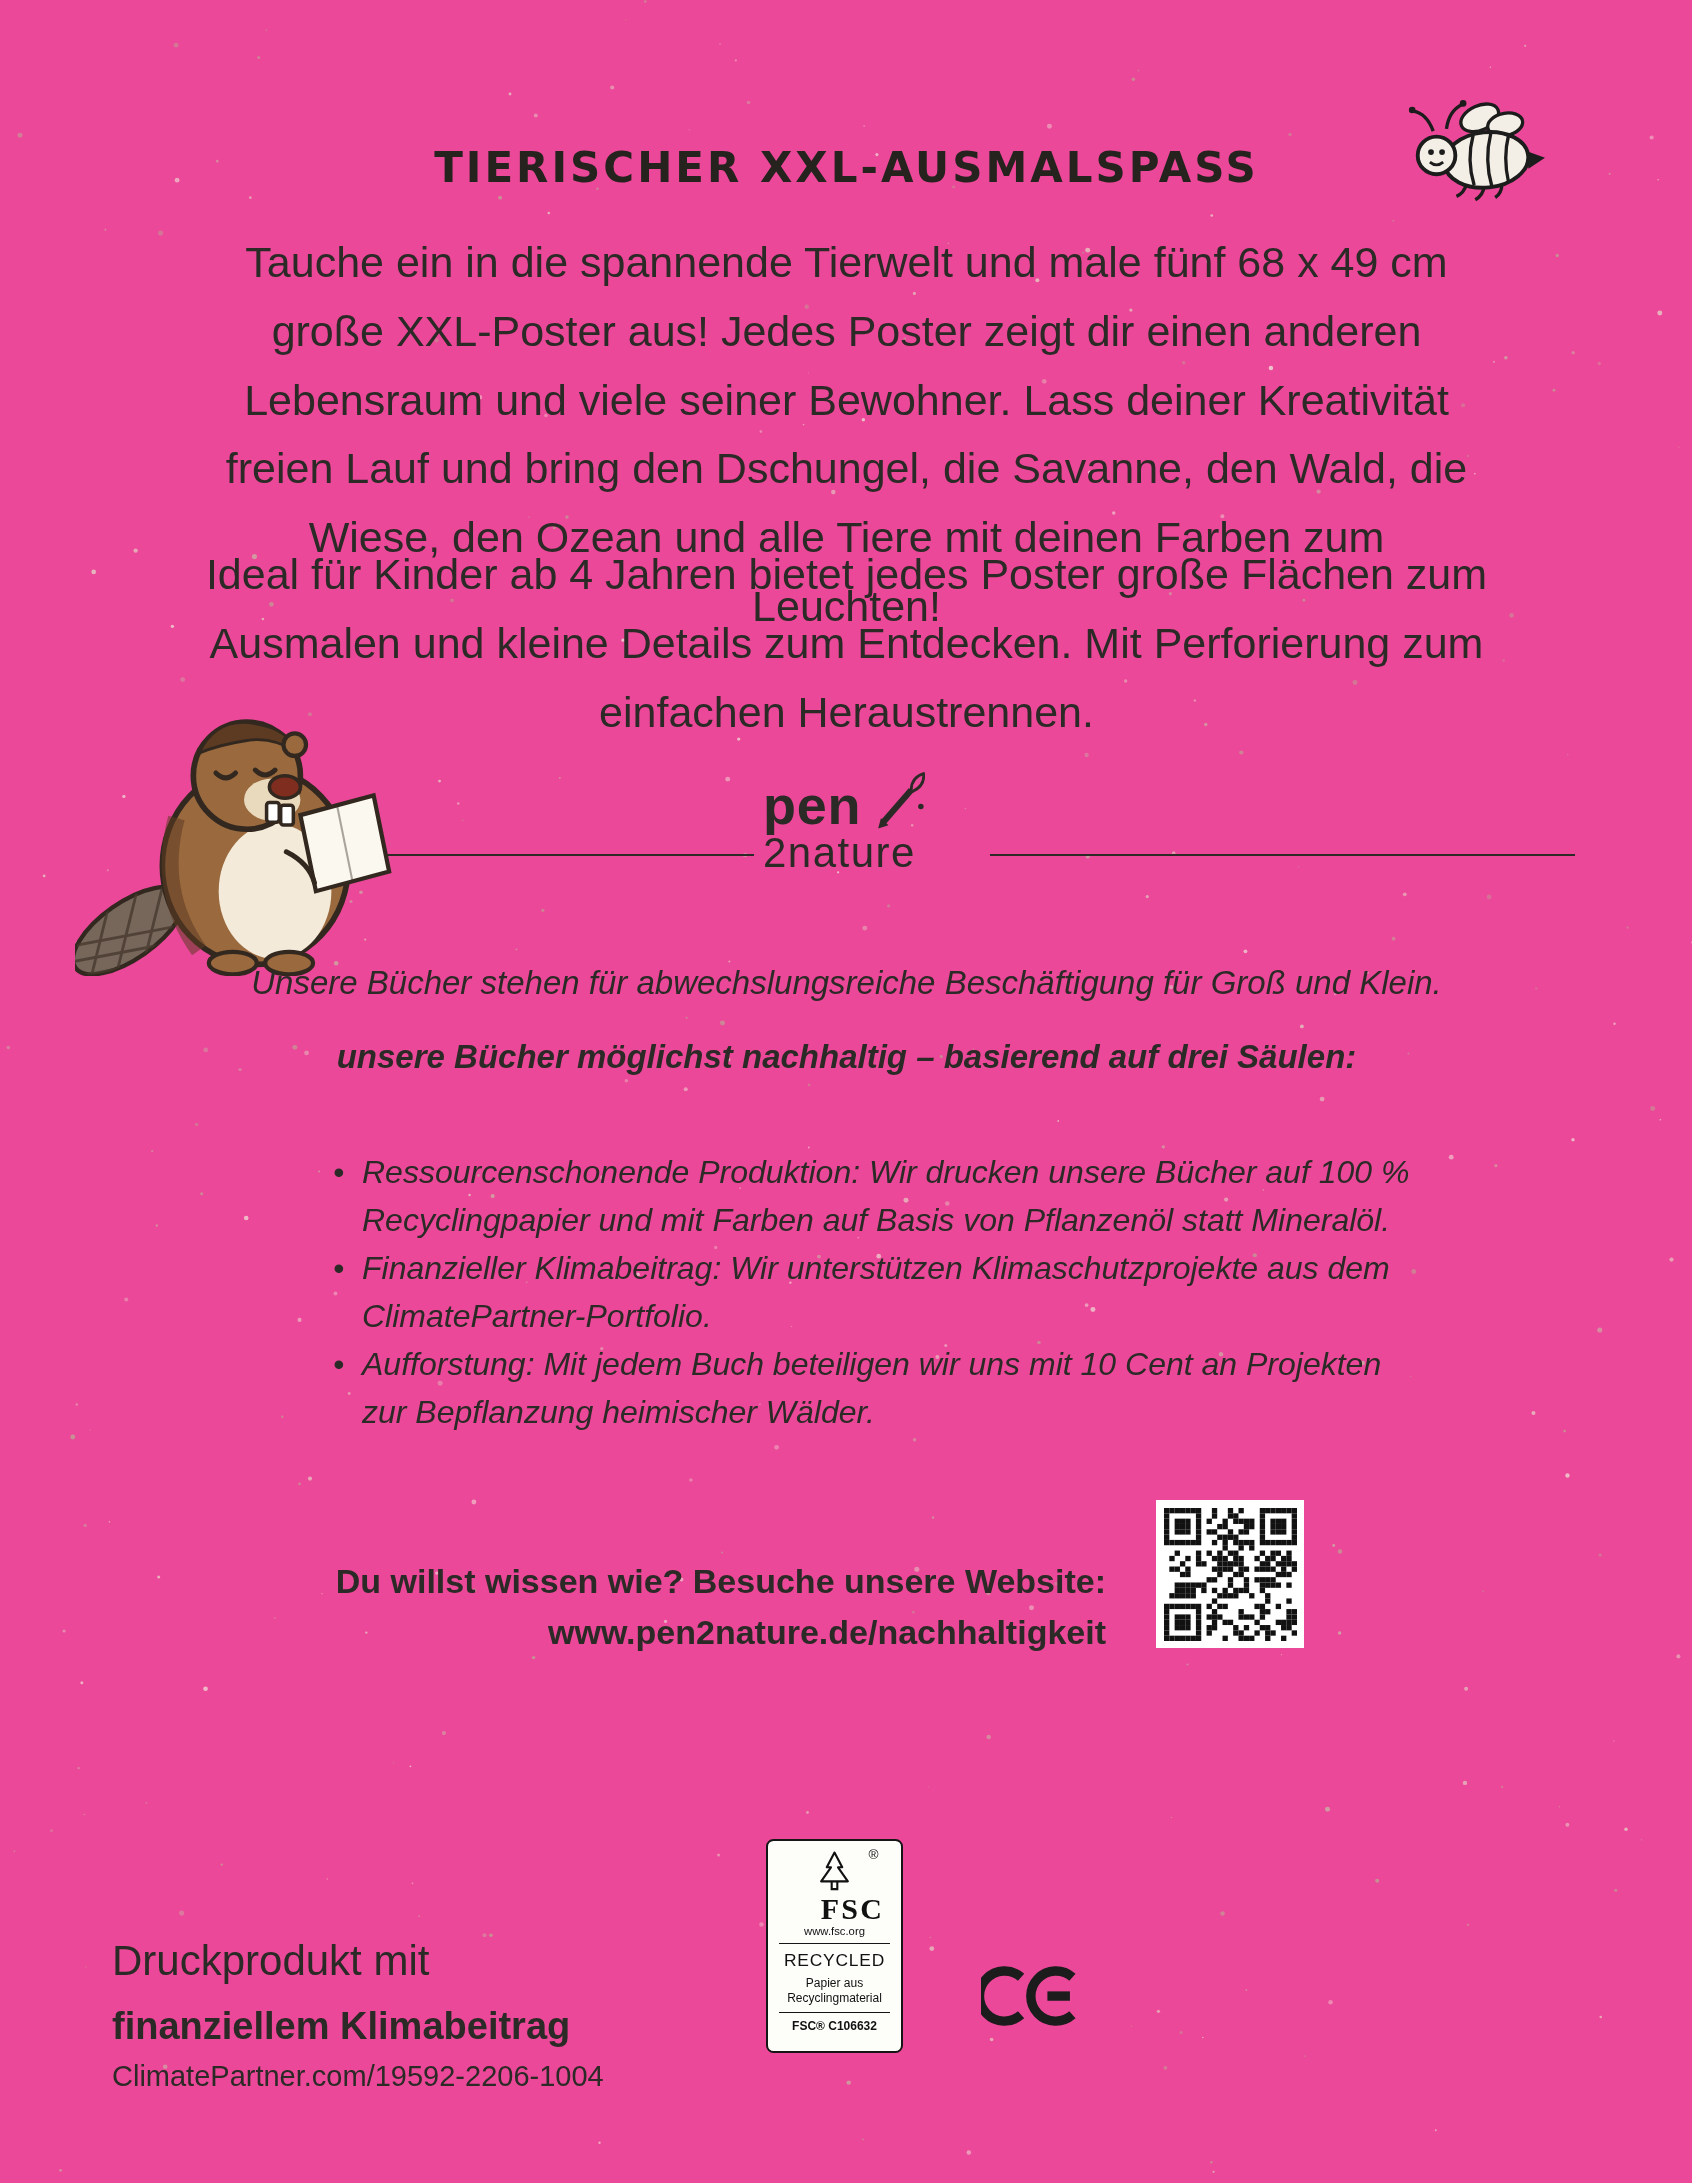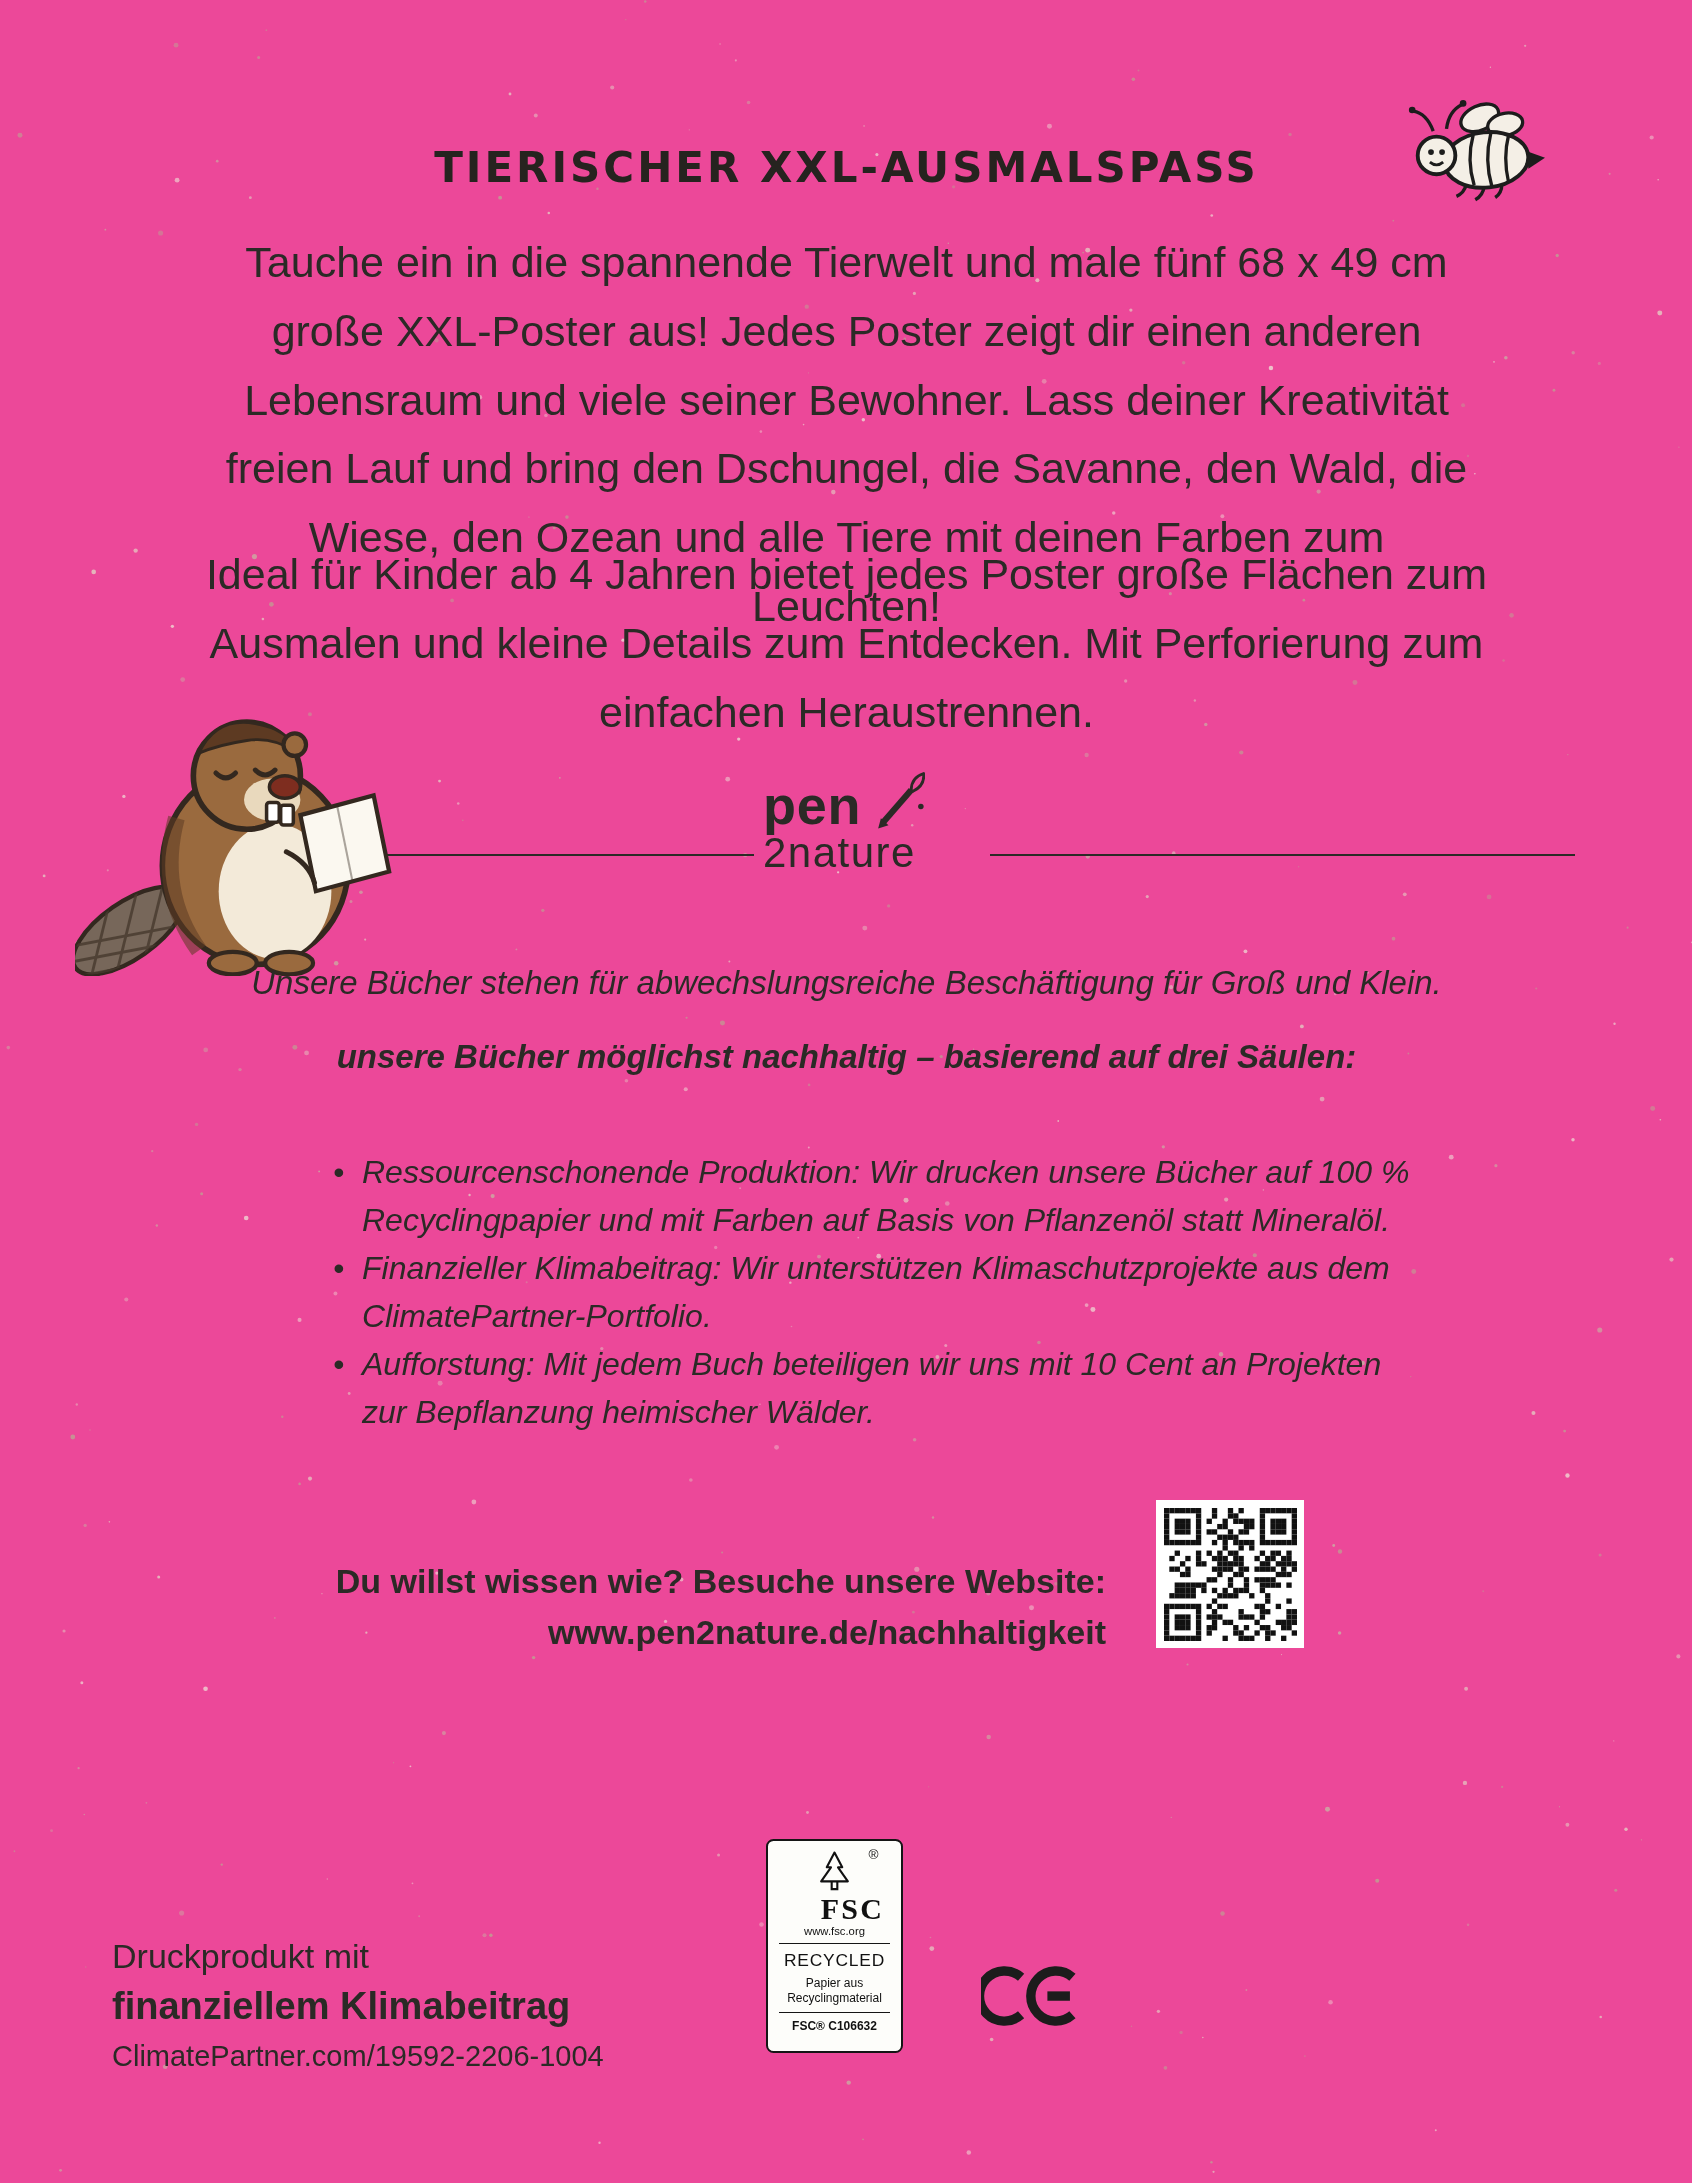--- a/index.html
+++ b/index.html
@@ -68,22 +68,22 @@
     text-align:right; font-weight:bold; font-size:34px; line-height:1.5;
   }
 
   .qr {
     position:absolute; left:1156px; top:1500px;
     width:148px; height:148px; background:#ffffff; padding:7.5px;
   }
   .qr svg { width:100%; height:100%; display:block; }
 
   .footer-left { position:absolute; left:112px; top:1937px; }
-  .footer-l1 { font-size:34px; }
-  .footer-l2 { font-size:38px; font-weight:bold; margin-top:9px; }
+  .footer-l1 { font-size:42px; }
+  .footer-l2 { font-size:38px; font-weight:bold; margin-top:20px; }
   .footer-l3 { font-size:29px; margin-top:12px; }
 
   .fsc-box {
     position:absolute; left:766px; top:1839px; width:137px; height:214px;
     background:#fdfdfa; border:2.3px solid #151515; border-radius:7.5px;
     text-align:center; padding-top:7.5px; color:#111;
   }
   .fsc-reg { position:absolute; top:6px; right:22.6px; font-size:13.6px; }
   .fsc-tree { width:47px; height:45px; display:block; margin:0 auto; }
   .fsc-name { font-family:"Liberation Serif","DejaVu Serif",serif; font-weight:bold; font-size:30px; letter-spacing:2.3px; line-height:1;padding-left:36px; }

